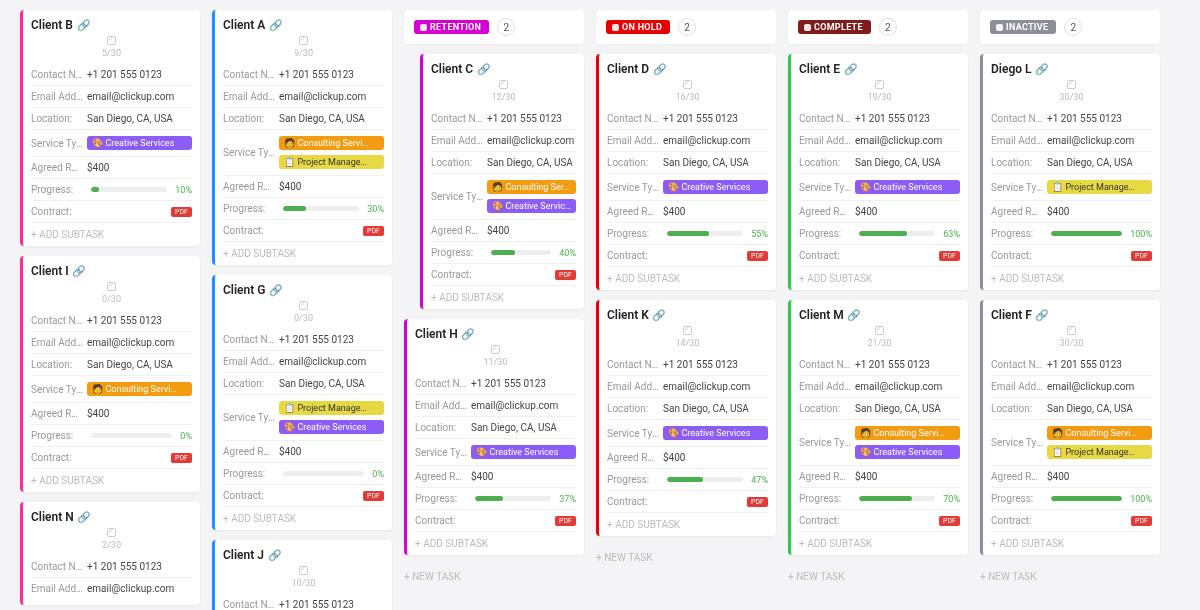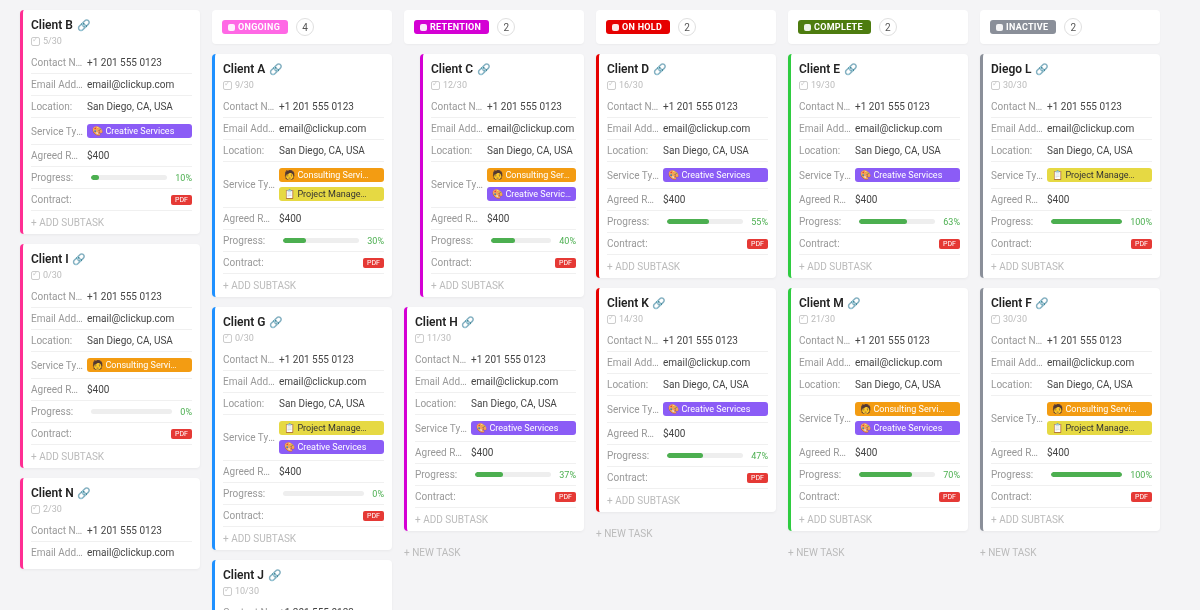--- a/index.html
+++ b/index.html
@@ -84,20 +84,21 @@
       color: #ccc;
       font-size: 11px;
     }
     .todo-row {
       display: flex;
       align-items: center;
       gap: 3px;
       color: #bbb;
       font-size: 9px;
       margin-bottom: 6px;
+      flex-direction: column;
     }
     .todo-square {
       width: 9px;
       height: 9px;
       border: 1px solid #ccc;
       border-radius: 2px;
       position: relative;
     }
     .todo-square::after {
       content: "✓";
@@ -293,27 +294,20 @@
           <span class="field-label">Contact Nu…</span>
           <span class="field-value">+1 201 555 0123</span>
         </div>
         <div class="field-row">
           <span class="field-label">Email Addre…</span>
           <span class="field-value">email@clickup.com</span>
         </div>
       </div>
     </div>
     <div class="column">
-      <div class="column-header">
-        <span class="status-badge" style="background: rgb(255, 104, 229);">
-          <span class="status-dot"></span>
-          <span>ONGOING</span>
-        </span>
-        <span class="count-badge">4</span>
-      </div>
       <div class="card" style="border-left-color: rgb(30, 144, 255);">
         <div class="card-title-row">
           <span class="card-title">Client A</span>
           <span class="clip-icon">🔗</span>
         </div>
         <div class="todo-row">
           <span class="todo-square"></span>
           <span>9/30</span>
         </div>
         <div class="field-row">
@@ -616,21 +610,21 @@
           <div class="pdf-wrap">
             <span class="pdf-badge">PDF</span>
           </div>
         </div>
         <div class="add-subtask">ADD SUBTASK</div>
       </div>
       <div class="new-task">NEW TASK</div>
     </div>
     <div class="column">
       <div class="column-header">
-        <span class="status-badge" style="background: #4d7c0f;">
+        <span class="status-badge" style="background: #7f1d1d;">
           <span class="status-dot"></span>
           <span>COMPLETE</span>
         </span>
         <span class="count-badge">2</span>
       </div>
       <div class="card" style="border-left-color: rgb(46, 204, 64);">
         <div class="card-title-row">
           <span class="card-title">Client E</span>
           <span class="clip-icon">🔗</span>
         </div>

